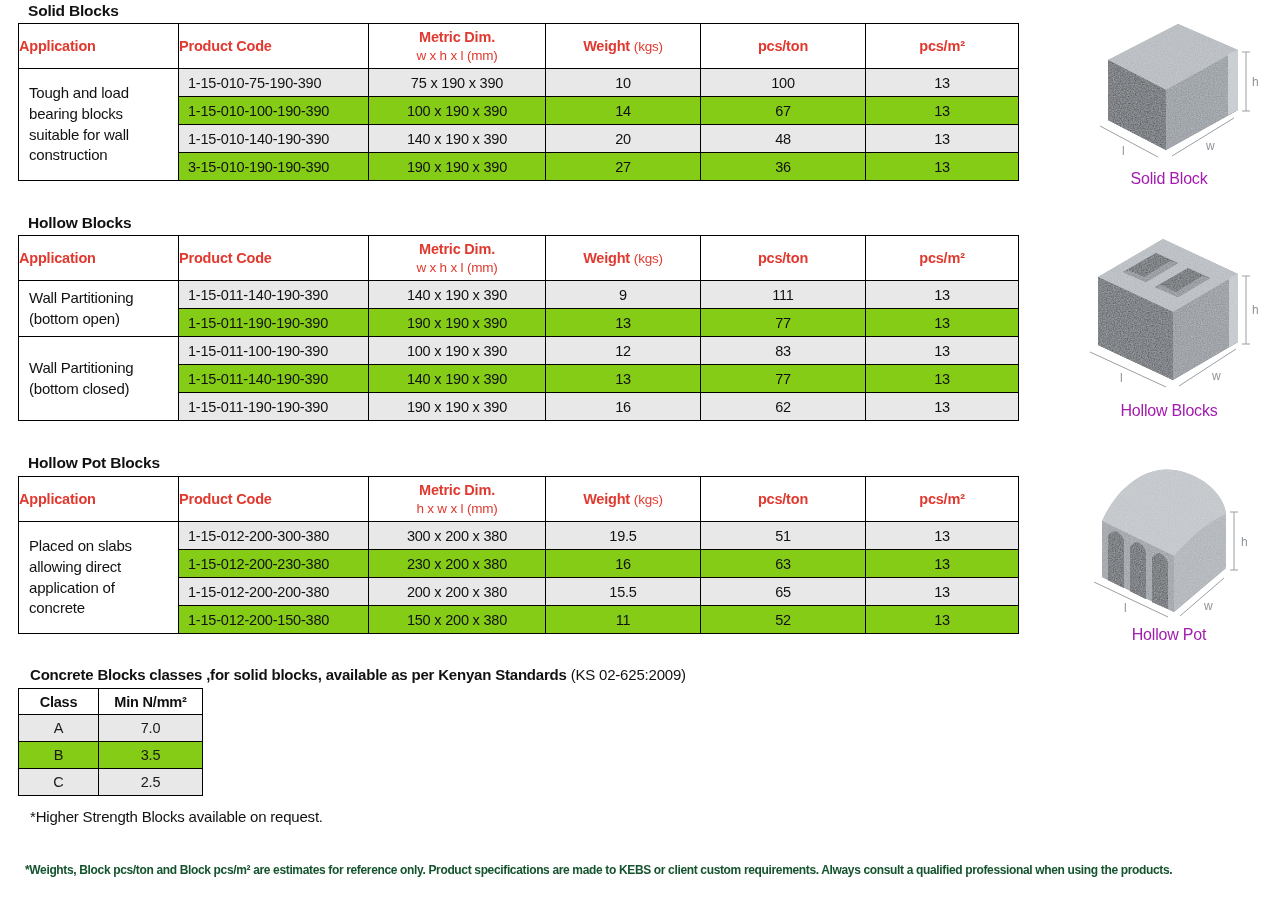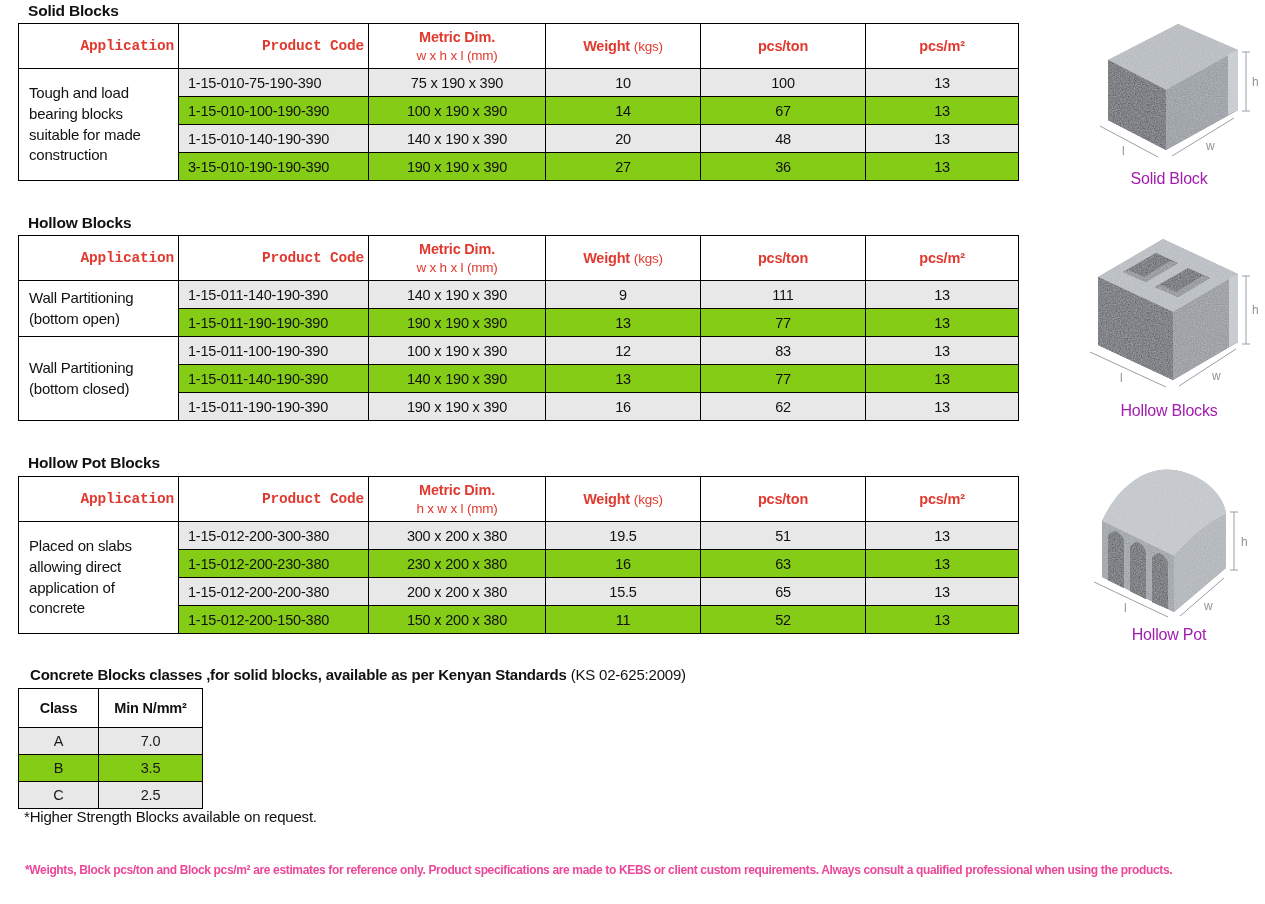--- a/index.html
+++ b/index.html
@@ -13,48 +13,48 @@
 
   .sec-title { font-size:15.5px; font-weight:bold; color:#111; }
 
   table.ptable { border-collapse:collapse; width:1000px; table-layout:fixed; }
   table.ptable th, table.ptable td { border:1px solid #000; }
   table.ptable th {
     height:45px; background:#fff; color:#e03a30;
     font-size:14.5px; font-weight:bold; text-align:center; vertical-align:middle;
     line-height:1.25; padding:2px 4px;
   }
-  table.ptable th.h-left { text-align:right; padding-left:6px;font-family:Liberation Mono, monospace; }
+  table.ptable th.h-left { text-align:left; padding-left:0; }
   table.ptable th .sub { font-weight:normal; font-size:13.5px; }
   table.ptable td {
     height:28px; font-size:14.5px; text-align:center; vertical-align:middle;
     padding:1px 4px; color:#111;
   }
   table.ptable td.cell-left { text-align:left; padding-left:9px; }
   table.ptable td.app-cell {
     background:#fff; text-align:left; padding:4px 8px 4px 10px;
     font-size:15px; line-height:1.38; vertical-align:middle;
   }
   tr.light td:not(.app-cell) { background:#e8e8e8; }
   tr.dark  td:not(.app-cell) { background:#84cc16; }
 
   table.ctable { border-collapse:collapse; table-layout:fixed; }
   table.ctable th, table.ctable td { border:1px solid #000; }
   table.ctable th {
-    height:39px; background:#fff; font-size:14.5px; font-weight:bold;
+    height:26px; background:#fff; font-size:14.5px; font-weight:bold;
     text-align:center; vertical-align:middle; color:#111; padding:1px 6px;margin-top:28px;
   }
   table.ctable td { height:27px; font-size:14.5px; text-align:center; vertical-align:middle; }
 
   .class-title { font-size:15px; color:#111; }
   .class-title .tb { font-weight:bold; }
   .class-title .tn { font-weight:normal; }
 
   .note { font-size:15px; color:#111; }
-  .footer-note { font-size:12px; font-weight:bold; color:#ec4899; white-space:nowrap; letter-spacing:-0.35px; }
+  .footer-note { font-size:12px; font-weight:bold; color:#14532d; white-space:nowrap; letter-spacing:-0.35px; }
 
   figure { display:flex; flex-direction:column; align-items:center; width:182px; }
   figcaption { font-size:16px; font-weight:500; color:#a21caf; margin-top:4px; }
   .dim-label { font-size:12px; fill:#8f9398; }
 </style>
 </head>
 <body>
 
 <svg width="0" height="0" style="position:absolute" aria-hidden="true">
   <defs>
@@ -86,21 +86,21 @@
       <th class="h-left">Application</th>
       <th class="h-left">Product Code</th>
       <th><span>Metric Dim.</span><br><span class="sub">w x h x l (mm)</span></th>
       <th><span>Weight</span> <span class="sub">(kgs)</span></th>
       <th>pcs/ton</th>
       <th>pcs/m²</th>
     </tr>
   </thead>
   <tbody>
       <tr class="light">
-        <td rowspan="4" class="app-cell">Tough and load bearing blocks suitable for made construction</td>
+        <td rowspan="4" class="app-cell">Tough and load bearing blocks suitable for wall construction</td>
         <td class="cell-left">1-15-010-75-190-390</td>
         <td>75 x 190 x 390</td>
         <td>10</td>
         <td>100</td>
         <td>13</td>
       </tr>
       <tr class="dark">
         <td class="cell-left">1-15-010-100-190-390</td>
         <td>100 x 190 x 390</td>
         <td>14</td>
@@ -262,21 +262,21 @@
         <td>B</td>
         <td>3.5</td>
       </tr>
       <tr class="light">
         <td>C</td>
         <td>2.5</td>
       </tr>
     </tbody>
 </table>
 
-<div class="abs note" style="left:24px; top:808px;text-align:center;">*Higher Strength Blocks available on request.</div>
+<div class="abs note" style="left:30px; top:808px;text-align:center;">*Higher Strength Blocks available on request.</div>
 
 <div class="abs footer-note" style="left:25px; top:863px;">*Weights, Block pcs/ton and Block pcs/m² are estimates for reference only. Product specifications are made to KEBS or client custom requirements. Always consult a qualified professional when using the products.</div>
 
 <figure class="abs" style="left:1078px; top:14px;">
   <svg width="182" height="152" viewBox="0 0 182 152">
     <g filter="url(#grain)">
       <polygon points="30,46 100,10 160,36 88,76" fill="#aeb3b8"></polygon>
       <polygon points="30,46 88,76 88,136 30,106" fill="#3f444b"></polygon>
       <polygon points="88,76 160,36 160,96 88,136" fill="#878d94"></polygon>
       <polygon points="150,40 160,36 160,96 150,101" fill="#c2c7cb"></polygon>

